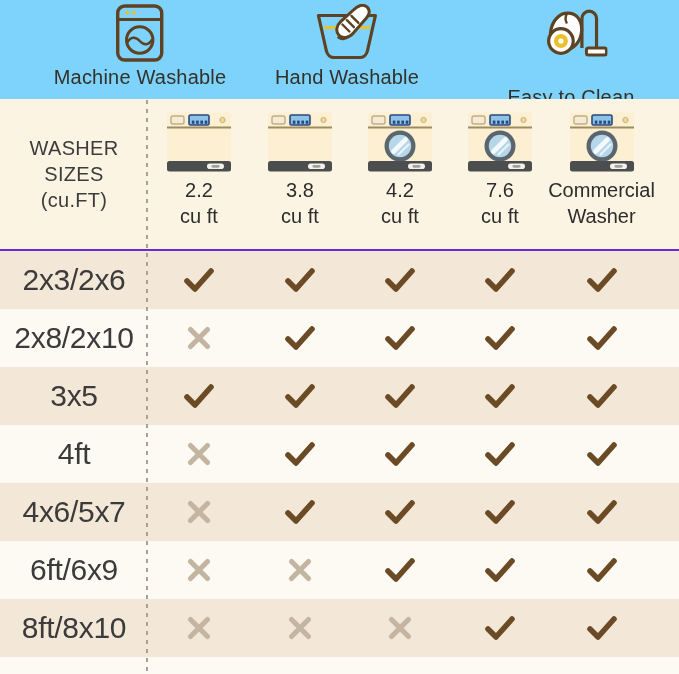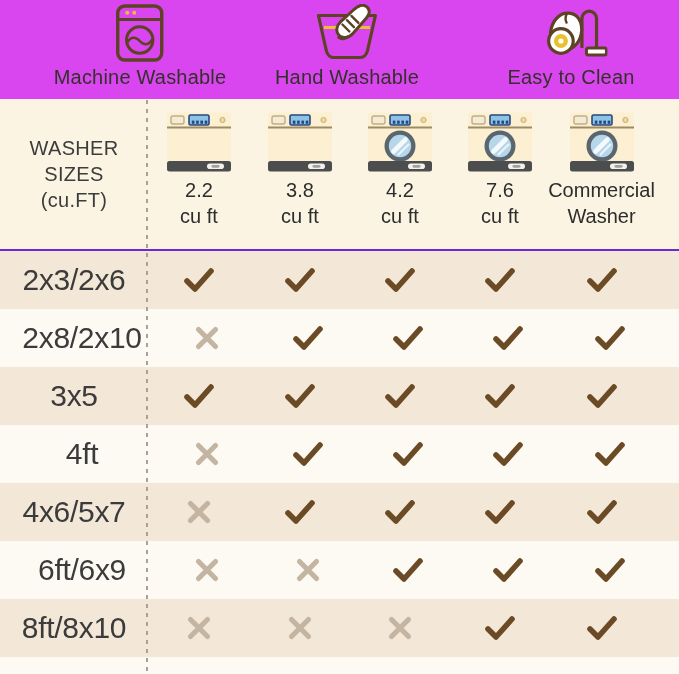--- a/index.html
+++ b/index.html
@@ -1,16 +1,16 @@
 <!DOCTYPE html>
 <html style="--icon-brown: #5d4223; --accent-yellow: #e9c12f; --check: #6b4b25; --x-mark: #c3b5a2; --header-cream: #fbf4e3; --row-beige: #f3e7d7; --row-white: #fdfaf3; --washer-body: #fcefd2; --door-ring: #5a656e; --door-glass: #b6d7ea; --bottom-bar: #4c4d4f; --display-blue: #8cc4e9; --display-dark: #2a477c; --dashed-gray: #a9a197;"><head>
 <meta charset="utf-8">
 <style>
   html,body{margin:0;padding:0;background:#ffffff;}
-  .canvas{position:relative;width:679px;height:674px;background:#d946ef;overflow:hidden;
+  .canvas{position:relative;width:679px;height:674px;background:#7dd3fc;overflow:hidden;
           font-family:"Liberation Sans",sans-serif;}
 
   
   .legend{position:absolute;top:0;left:0;width:679px;height:90px;}
   .legend-item{position:absolute;top:2px;display:flex;flex-direction:column;align-items:center;}
   .licon{height:60px;display:flex;align-items:flex-end;justify-content:center;color:var(--icon-brown);}
   .llabel{margin-top:4px;font-size:20px;letter-spacing:.2px;color:#34312a;white-space:nowrap;}
   .stroke-b{stroke:var(--icon-brown);}
   .fill-y{fill:var(--accent-yellow);}
   .stroke-y{stroke:var(--accent-yellow);}
@@ -18,21 +18,21 @@
   
   .table{position:absolute;top:90px;left:0;width:679px;height:584px;}
   .grid{display:grid;grid-template-columns:148px 102px 100px 100px 100px 129px;}
   .thead{height:152px;background:var(--header-cream);border-bottom:2px solid #6d28d9;box-sizing:border-box;margin-top:9px;}
   .corner{display:flex;flex-direction:column;justify-content:center;align-items:center;
           font-size:20px;line-height:1.3;color:#3c3c3c;letter-spacing:.3px;text-align:center;}
   .hcell{display:flex;flex-direction:column;align-items:center;padding-top:12px;}
   .hlabel{margin-top:2px;font-size:20px;line-height:1.3;color:#2d2d2d;text-align:center;white-space:nowrap;}
   .trow{height:58px;}
   .trow.odd{background:var(--row-beige);}
-  .trow.even{background:var(--row-white);padding-left:8px;}
+  .trow.even{background:var(--row-white);}
   .rlabel{display:flex;align-items:center;justify-content:center;
           font-size:30px;color:#3b3b3b;letter-spacing:-.3px;white-space:nowrap;}
   .cell{display:flex;align-items:center;justify-content:center;}
   .thead > *:last-child,.trow > *:last-child{padding-right:26px;box-sizing:border-box;}
 
   
   .dash-sep{position:absolute;left:146px;top:100px;width:2px;height:574px;
             background:repeating-linear-gradient(to bottom,var(--dashed-gray) 0 4px,transparent 4px 9px);}
 </style>
 </head>
@@ -66,21 +66,21 @@
             <path d="M27.5 20.5 l7 7" stroke-width="2.4"></path>
             <path d="M32 16.2 l7 7" stroke-width="2.4"></path>
             <path d="M36.5 11.9 l7 7" stroke-width="2.4"></path>
             <path d="M23.5 33.5 c3.2 2.4 7.2 1.8 9.8 -0.8" stroke-width="2.4"></path>
           </g>
         </svg>
       </span>
       <span class="llabel">Hand Washable</span>
     </div>
 
-    <div class="legend-item" style="left:571px;transform:translateX(-50%);">
+    <div class="legend-item" style="left:571px;transform:translateX(-50%);gap:20px;">
       <span class="licon">
         <svg width="72" height="58" viewBox="0 0 72 58" fill="none">
           <path class="stroke-b" d="M46.5 44 V14.5 a7.3 7.3 0 0 1 14.6 0 V44" stroke-width="3.2"></path>
           <rect class="stroke-b" x="51" y="44" width="20" height="7" rx="2" fill="#ffffff" stroke-width="3"></rect>
           <path class="stroke-b" d="M22.5 13 C28 7.5 39 7.5 43.5 15 C48.5 23.5 46.5 36 38.5 42.5 C31.5 48 21 45.5 17 38 C13 30.5 15.5 19.5 22.5 13 Z" fill="#ffffff" stroke-width="3.2"></path>
           <path class="stroke-b" d="M31.5 9.5 c-1.8 3.4 -1.8 6.8 0 10" stroke-width="2.4"></path>
           <circle class="stroke-b" cx="25.5" cy="37" r="12.3" fill="#ffffff" stroke-width="3.2"></circle>
           <circle class="stroke-y" cx="25.5" cy="37" r="4.8" stroke-width="4.4"></circle>
         </svg>
       </span>

